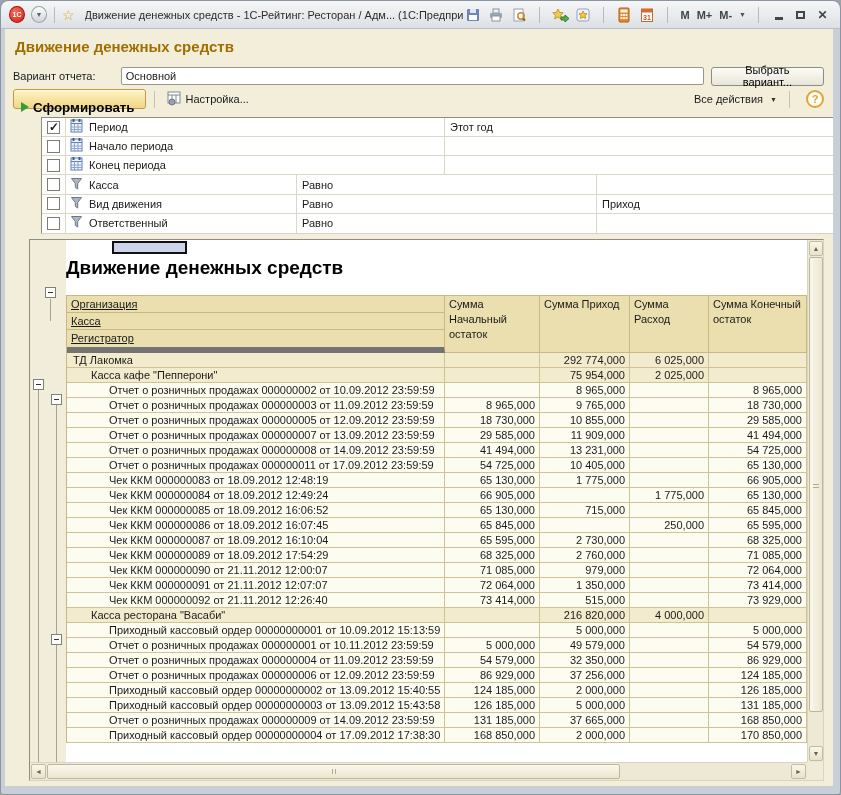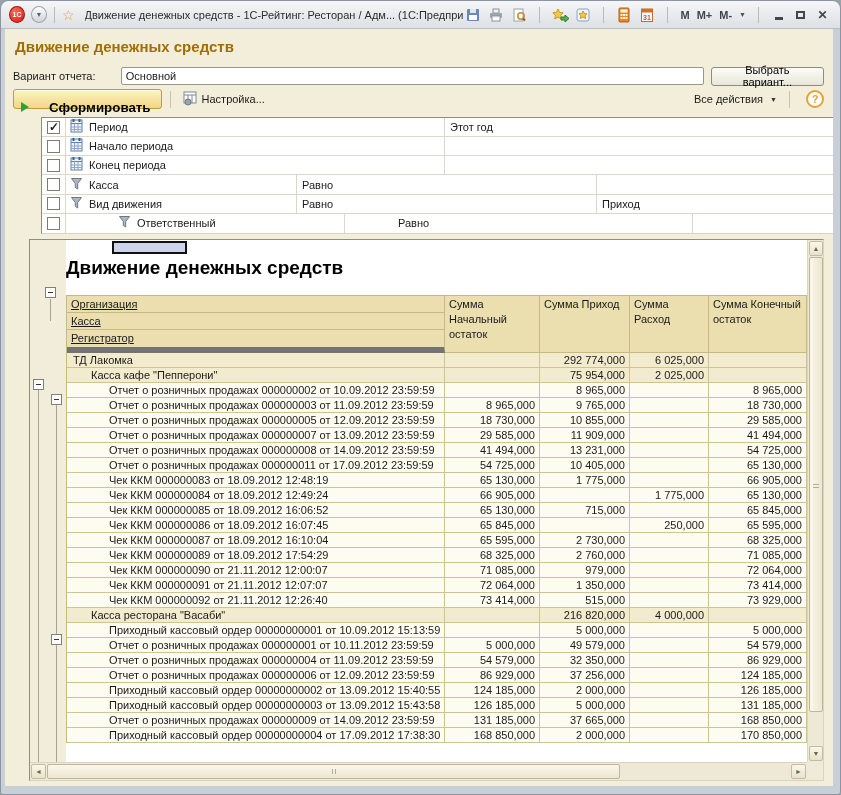--- a/index.html
+++ b/index.html
@@ -39,37 +39,37 @@
   .variant-label { width:111px; }
   .variant-input { width:600px; height:18px; background:#fff; border:1px solid #98978c; border-radius:2px;
                    padding:2px 4px; line-height:13px; }
   .btn { border:1px solid #8d8c82; border-radius:3px; background:linear-gradient(#fcfbf6,#e9e6d8);
          height:19px; padding:0 9px; font-size:11px; display:inline-flex; align-items:center; cursor:default; }
   .variant-choose { margin-left:7px; width:116px; justify-content:center; }
 
   .toolbar { position:absolute; left:8px; top:60px; width:811px; height:20px; display:flex; align-items:center; }
   .generate-btn { border:1px solid #c09a40; border-radius:3px; height:20px; padding:16px 10px 0 7px;
                   background:linear-gradient(#fdf4c4,#f1d685); box-shadow:inset 0 1px 0 #fffbe0;
-                  font-weight:bold; display:flex; align-items:center; gap:20px; }
+                  font-weight:bold; display:flex; align-items:center; gap:4px; }
   .play-ic { width:0; height:0; border-top:5px solid transparent; border-bottom:5px solid transparent;
              border-left:8px solid #2f9e3f; }
   .tool-sep { width:1px; height:17px; background:#c6c2ae; margin:0 8px; }
   .flat-btn { display:flex; align-items:center; gap:4px; padding:0 4px; height:20px; }
   .spacer { flex:1; }
   .caret { font-size:7px; color:#333; margin-left:3px; }
   .help-btn { width:18px; height:18px; border-radius:50%; border:2px solid #e4a23b; color:#e4a23b;
               font-weight:bold; display:flex; align-items:center; justify-content:center; background:#fffef6;
               margin-left:8px; font-size:11px; }
 
   
   .filter-grid { position:absolute; left:36px; top:88px; width:793px; height:117px; background:#fff;
                  border:1px solid; border-color:#8f8d80 #d8d4c4 #d8d4c4 #8f8d80;
                  display:grid; grid-template-rows:repeat(6,1fr); }
   .f-row { display:flex; align-items:stretch; border-bottom:1px solid #dbd8c9; }
-  .f-row:last-child { border-bottom:none;gap:48px; }
+  .f-row:last-child { border-bottom:none; }
   .f-cb-cell { width:24px; border-right:1px solid #dbd8c9; display:flex; align-items:center; justify-content:center; }
   .cb { width:13px; height:13px; border:1px solid #7d7d76; background:#fff; position:relative; }
   .cb.checked::after { content:"✓"; position:absolute; left:1px; top:-2px; font-size:12px; color:#222; font-weight:bold; }
   .f-label { display:flex; align-items:center; gap:5px; padding-left:4px; border-right:1px solid #dbd8c9; }
   .f-label.period { width:379px; }
   .f-label.cond { width:231px; }
   .f-cond { width:300px; display:flex; align-items:center; padding-left:5px; border-right:1px solid #dbd8c9; }
   .f-value { flex:1; display:flex; align-items:center; padding-left:5px; }
 
   

